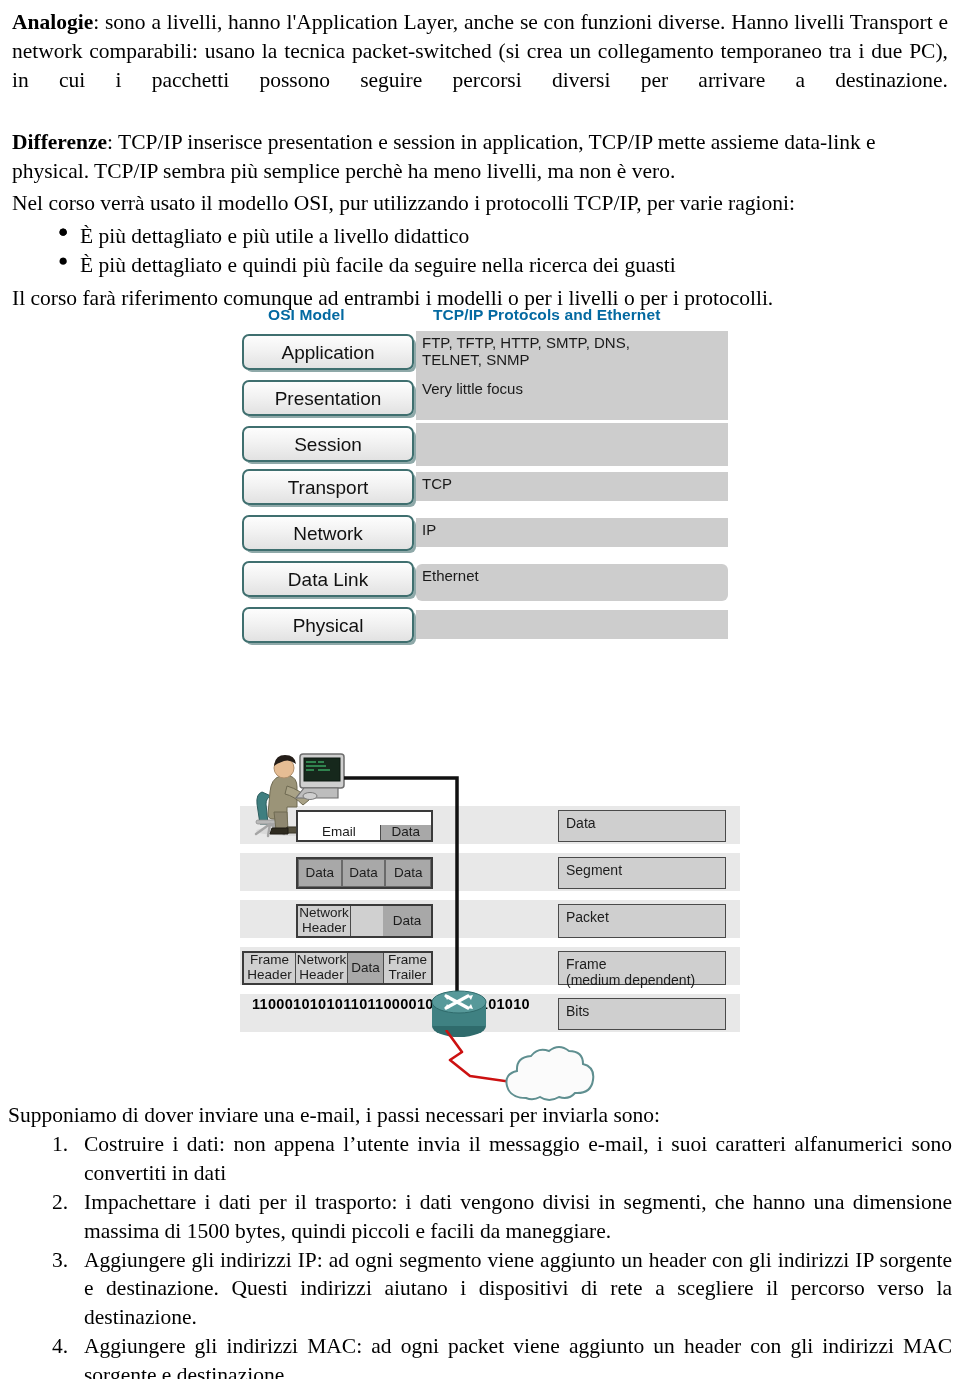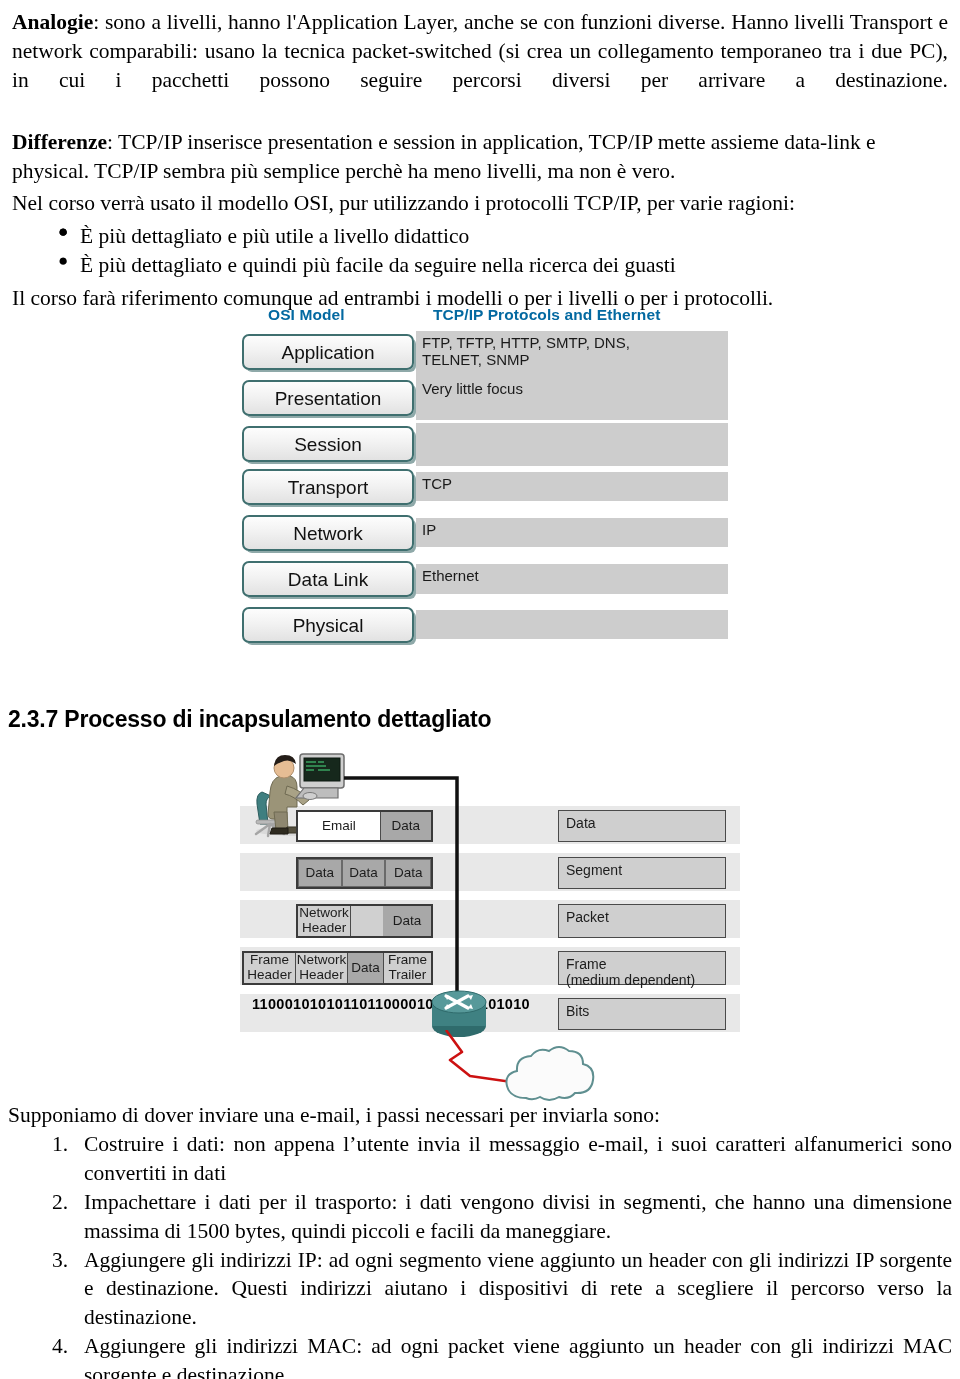--- a/index.html
+++ b/index.html
@@ -279,31 +279,30 @@
       <div class="osi-proto" style="top:3px;height:29px;">TCP</div>
       <div class="osi-box" style="top:0px;">Transport</div>
     </div>
 
     <div class="osi-row" style="top:209px;">
       <div class="osi-proto" style="top:3px;height:29px;">IP</div>
       <div class="osi-box" style="top:0px;">Network</div>
     </div>
 
     <div class="osi-row" style="top:255px;">
-      <div class="osi-proto" style="top:3px;height:30px;">Ethernet</div>
+      <div class="osi-proto" style="top:3px;height:37px;border-radius:6px;">Ethernet</div>
       <div class="osi-box" style="top:0px;">Data Link</div>
     </div>
 
     <div class="osi-row" style="top:301px;">
       <div class="osi-proto" style="top:3px;height:29px;"></div>
       <div class="osi-box" style="top:0px;">Physical</div>
     </div>
   </div>
 
-  <div id="section-title">2.3.7 Processo di incapsulamento dettagliato</div>
 
   <div id="encap-diagram">
 
     <div class="enc-band" style="top:58px;"></div>
     <div class="enc-band" style="top:105px;"></div>
     <div class="enc-band" style="top:152px;"></div>
     <div class="enc-band" style="top:199px;"></div>
     <div class="enc-band" style="top:246px;"></div>
 
     <svg id="workstation" style="position:absolute;left:2px;top:0px;" width="120" height="92" viewBox="0 0 120 92">
@@ -328,21 +327,21 @@
       <rect x="62" y="10" width="36" height="23" fill="#16281c" stroke="#0d1811" stroke-width="1"></rect>
       <path d="M64 14 h10 M76 14 h6 M64 18 h20 M64 22 h8 M76 22 h12" stroke="#4ade80" stroke-width="1.2"></path>
       <path d="M62 40 l-8 10 l42 0 l0 -10 z" fill="#bdbdbd" stroke="#6e6e6e" stroke-width="1.2"></path>
       <ellipse cx="68" cy="48" rx="7" ry="3.5" fill="#cfcfcf" stroke="#7a7a7a" stroke-width="1"></ellipse>
     </svg>
 
     <svg id="connector">
       <path d="M104 30 L217 30 L217 252" stroke="#111111" stroke-width="3.5" fill="none"></path>
     </svg>
 
-    <div class="pkt" style="left:56px; top:62px; width:137px; height:32px;">
+    <div class="pkt" style="left:56px; top:62px; width:137px; height:32px;align-items:flex-end;">
       <div class="cell white" style="width:84px;">Email</div>
       <div class="cell dark" style="width:51px;">Data</div>
     </div>
     <div class="pdu-box" style="top:62px;height:32px;">Data</div>
 
     <div class="pkt" style="left:56px; top:109px; width:137px; height:32px;">
       <div class="cell inner-dark" style="width:45px;">Data</div>
       <div class="cell inner-dark" style="width:45px;">Data</div>
       <div class="cell inner-dark" style="width:47px;">Data</div>
     </div>

